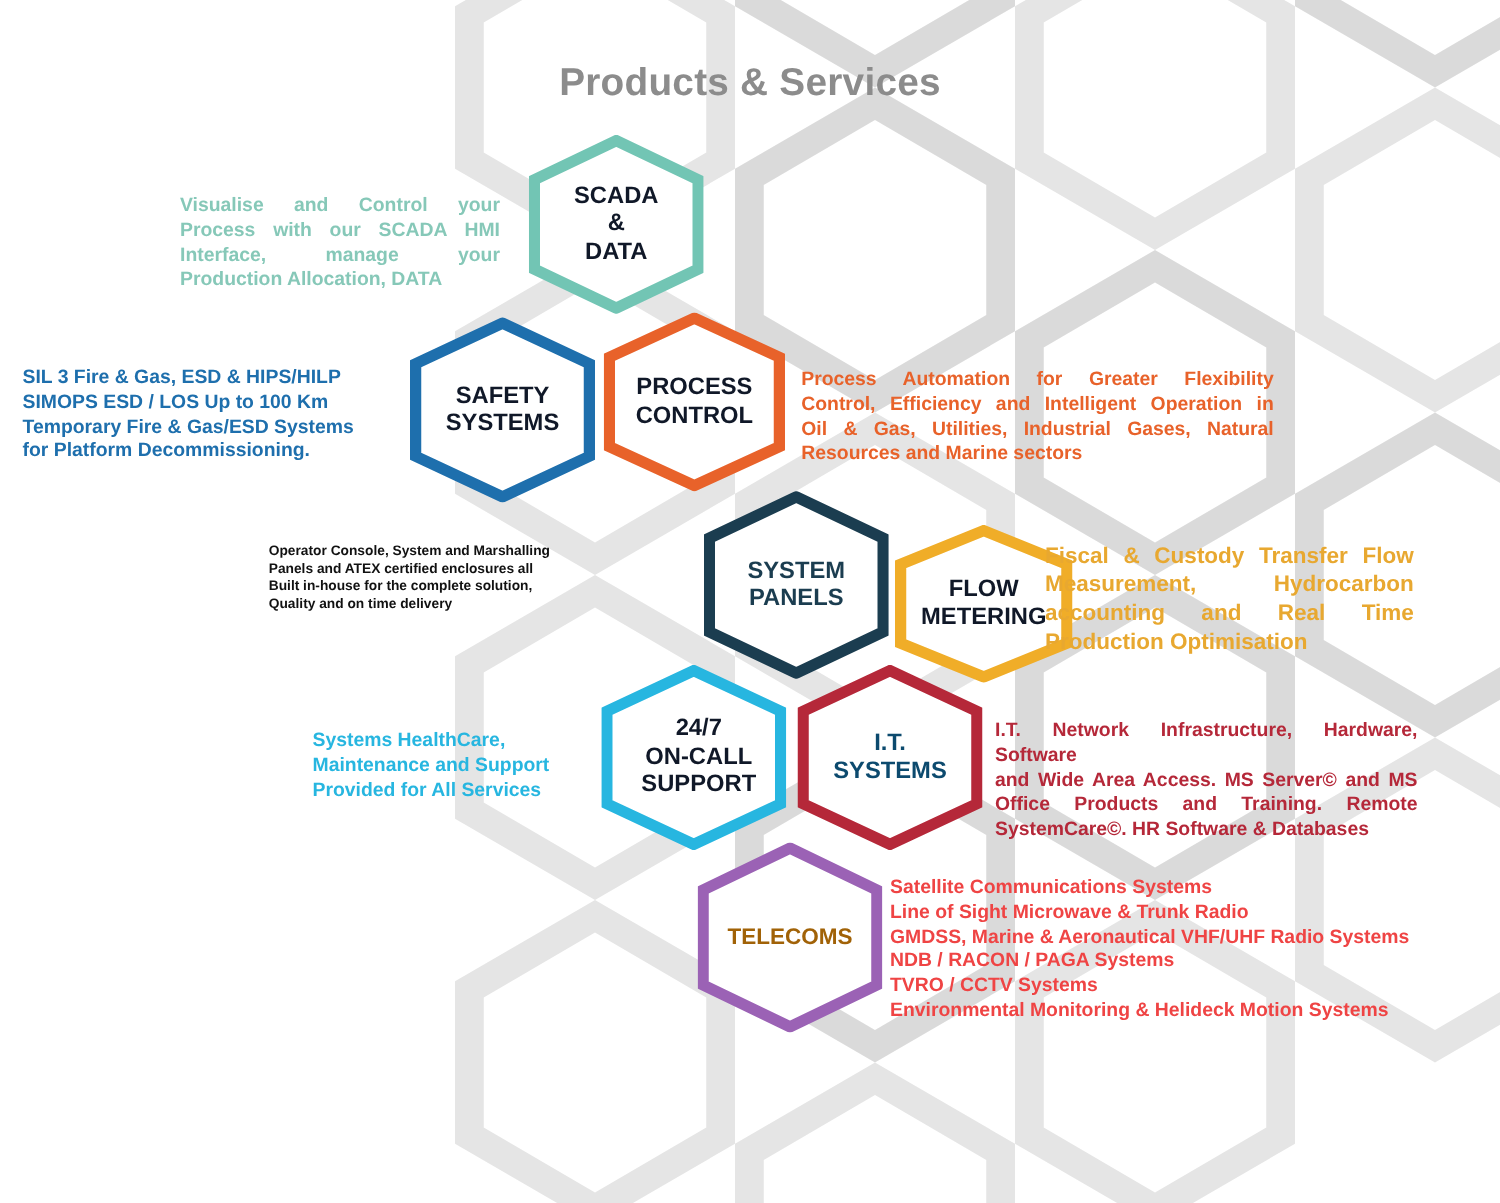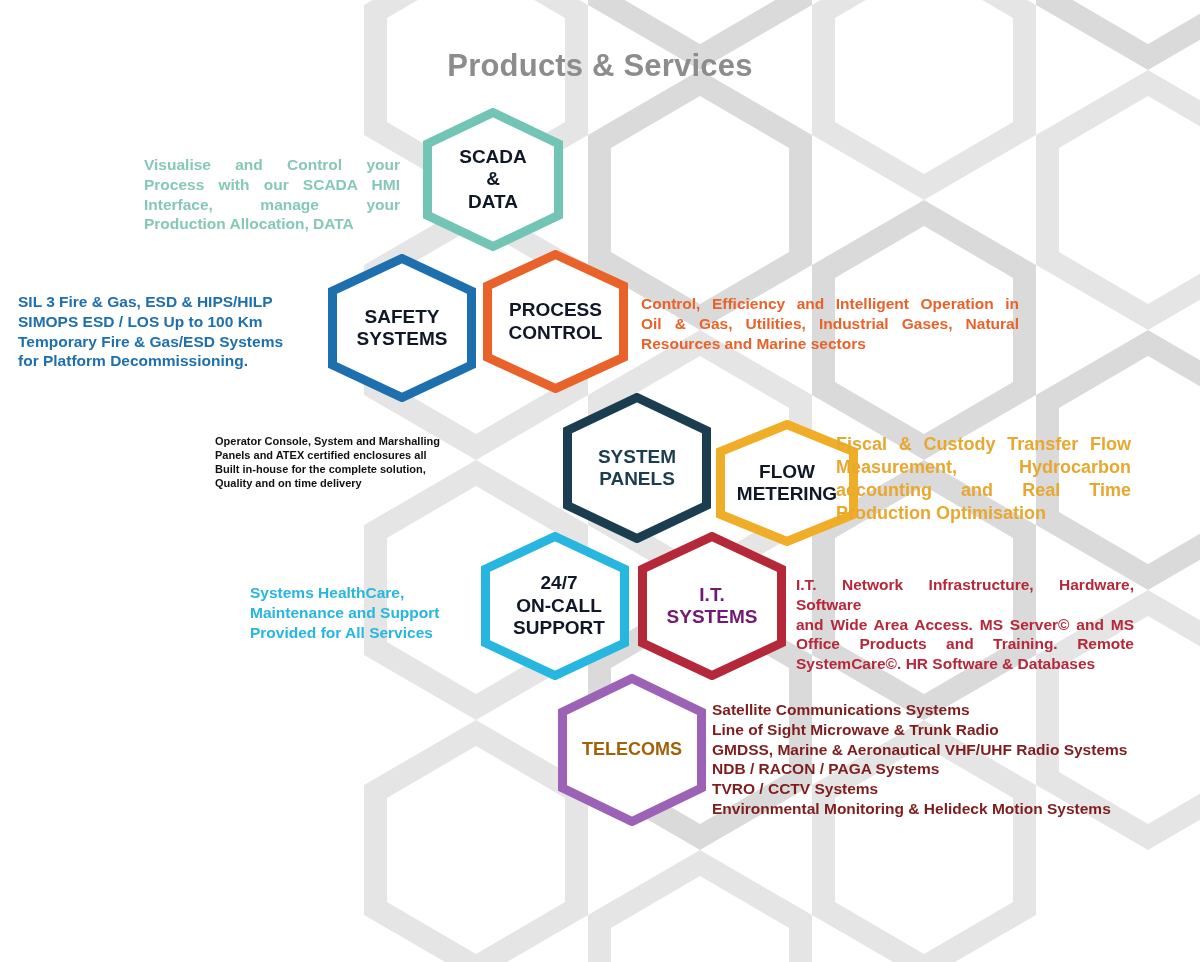--- a/index.html
+++ b/index.html
@@ -184,21 +184,21 @@
           <span>24/7</span>
           <span>ON-CALL</span>
           <span>SUPPORT</span>
         </div>
       </div>
       <div class="hex-node" style="left: 638px; top: 532px; width: 148px; height: 148px;">
         <svg width="148" height="148" viewBox="0 0 148 148">
           <polygon points="74.0,4.5 143.5,37.0 143.5,111.0 74.0,143.5 4.5,111.0 4.5,37.0" fill="#ffffff"></polygon>
           <polygon points="74.0,4.5 143.5,37.0 143.5,111.0 74.0,143.5 4.5,111.0 4.5,37.0" fill="none" stroke="#b52839" stroke-width="9" stroke-linejoin="miter"></polygon>
         </svg>
-        <div class="hex-label" style="font-size: 19px; color: #701a75;">
+        <div class="hex-label" style="font-size: 19px; color: #0c4a6e;">
           <span>I.T.</span>
           <span>SYSTEMS</span>
         </div>
       </div>
       <div class="hex-node" style="left: 558px; top: 674px; width: 148px; height: 152px;">
         <svg width="148" height="152" viewBox="0 0 148 152">
           <polygon points="74.0,4.5 143.5,38.0 143.5,114.0 74.0,147.5 4.5,114.0 4.5,38.0" fill="#ffffff"></polygon>
           <polygon points="74.0,4.5 143.5,38.0 143.5,114.0 74.0,147.5 4.5,114.0 4.5,38.0" fill="none" stroke="#9b62b5" stroke-width="9" stroke-linejoin="miter"></polygon>
         </svg>
         <div class="hex-label" style="font-size: 18px; color: #a16207;">
@@ -214,20 +214,21 @@
         <p style="text-align-last: justify;">Interface, manage your</p>
         <p class="last">Production Allocation, DATA</p>
       </div>
       <div class="desc" style="left: 18px; top: 292px; width: 310px; color: rgb(30, 111, 173); font-size: 15.5px;">
         <p>SIL 3 Fire &amp; Gas, ESD &amp; HIPS/HILP</p>
         <p>SIMOPS ESD / LOS Up to 100 Km</p>
         <p>Temporary Fire &amp; Gas/ESD Systems</p>
         <p class="last">for Platform Decommissioning.</p>
       </div>
       <div class="desc justify" style="left: 641px; top: 294px; width: 378px; color: rgb(232, 98, 42); font-size: 15.5px;">
+        <p style="text-align-last: justify;">Process Automation for Greater Flexibility</p>
         <p style="text-align-last: justify;">Control, Efficiency and Intelligent Operation in</p>
         <p style="text-align-last: justify;">Oil &amp; Gas, Utilities, Industrial Gases, Natural</p>
         <p class="last">Resources and Marine sectors</p>
       </div>
       <div class="desc" style="left: 215px; top: 434px; width: 350px; color: rgb(17, 17, 17); font-size: 11px;">
         <p>Operator Console, System and Marshalling</p>
         <p>Panels and ATEX certified enclosures all</p>
         <p>Built in-house for the complete solution,</p>
         <p class="last">Quality and on  time delivery</p>
       </div>
@@ -241,21 +242,21 @@
         <p>Systems HealthCare,</p>
         <p>Maintenance and Support</p>
         <p class="last">Provided for All Services</p>
       </div>
       <div class="desc justify" style="left: 796px; top: 575px; width: 338px; color: rgb(181, 40, 57); font-size: 15.5px;">
         <p style="text-align-last: justify;">I.T. Network Infrastructure, Hardware, Software</p>
         <p style="text-align-last: justify;">and Wide Area Access.  MS Server© and MS</p>
         <p style="text-align-last: justify;">Office Products and Training.  Remote</p>
         <p class="last">SystemCare©.  HR Software &amp; Databases</p>
       </div>
-      <div class="desc" style="left: 712px; top: 700px; width: 470px; color: #7f1d1d; font-size: 15.5px;">
+      <div class="desc" style="left: 712px; top: 700px; width: 470px; color: #ef4444; font-size: 15.5px;">
         <p>Satellite Communications Systems</p>
         <p>Line of Sight Microwave &amp; Trunk Radio</p>
         <p>GMDSS, Marine &amp; Aeronautical VHF/UHF Radio Systems</p>
         <p>NDB / RACON / PAGA Systems</p>
         <p>TVRO / CCTV Systems</p>
         <p class="last">Environmental Monitoring &amp; Helideck Motion Systems</p>
       </div>
     </div>
 
 </div>

